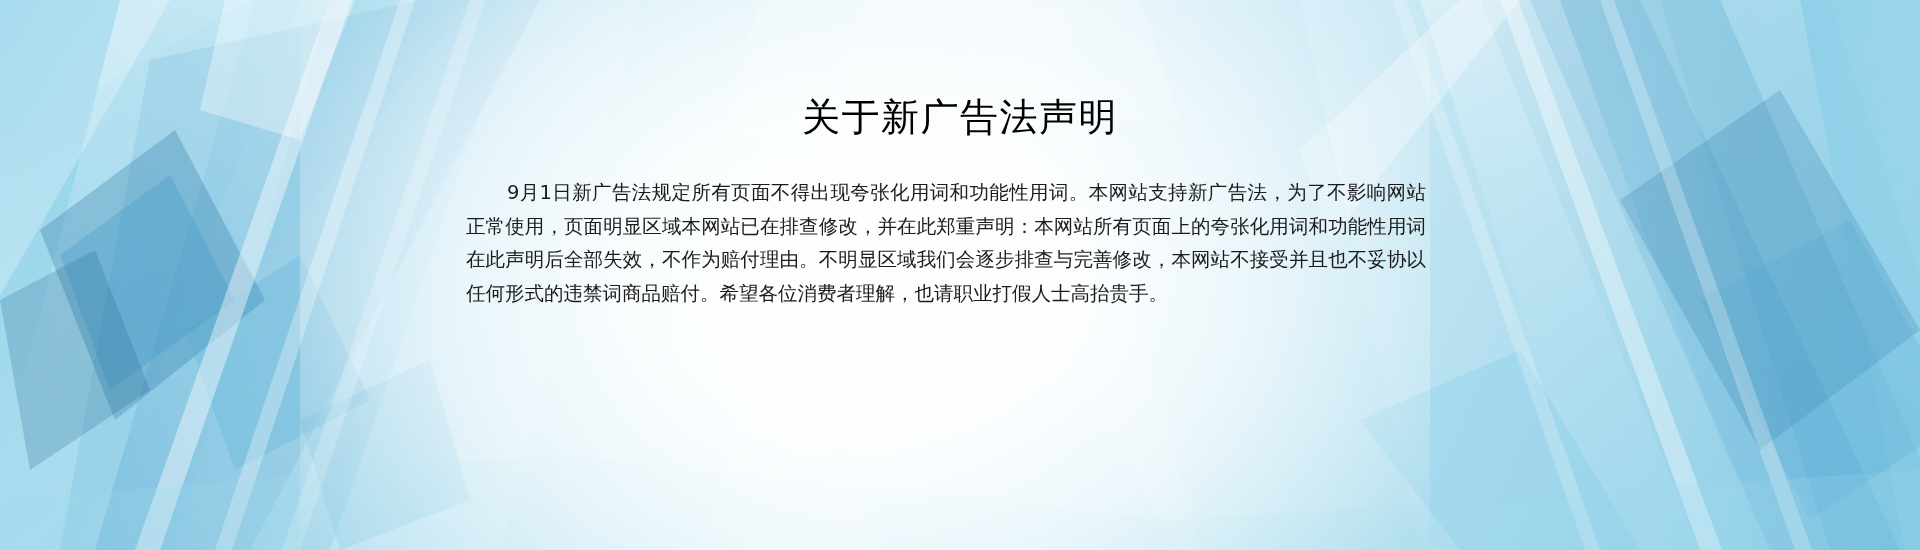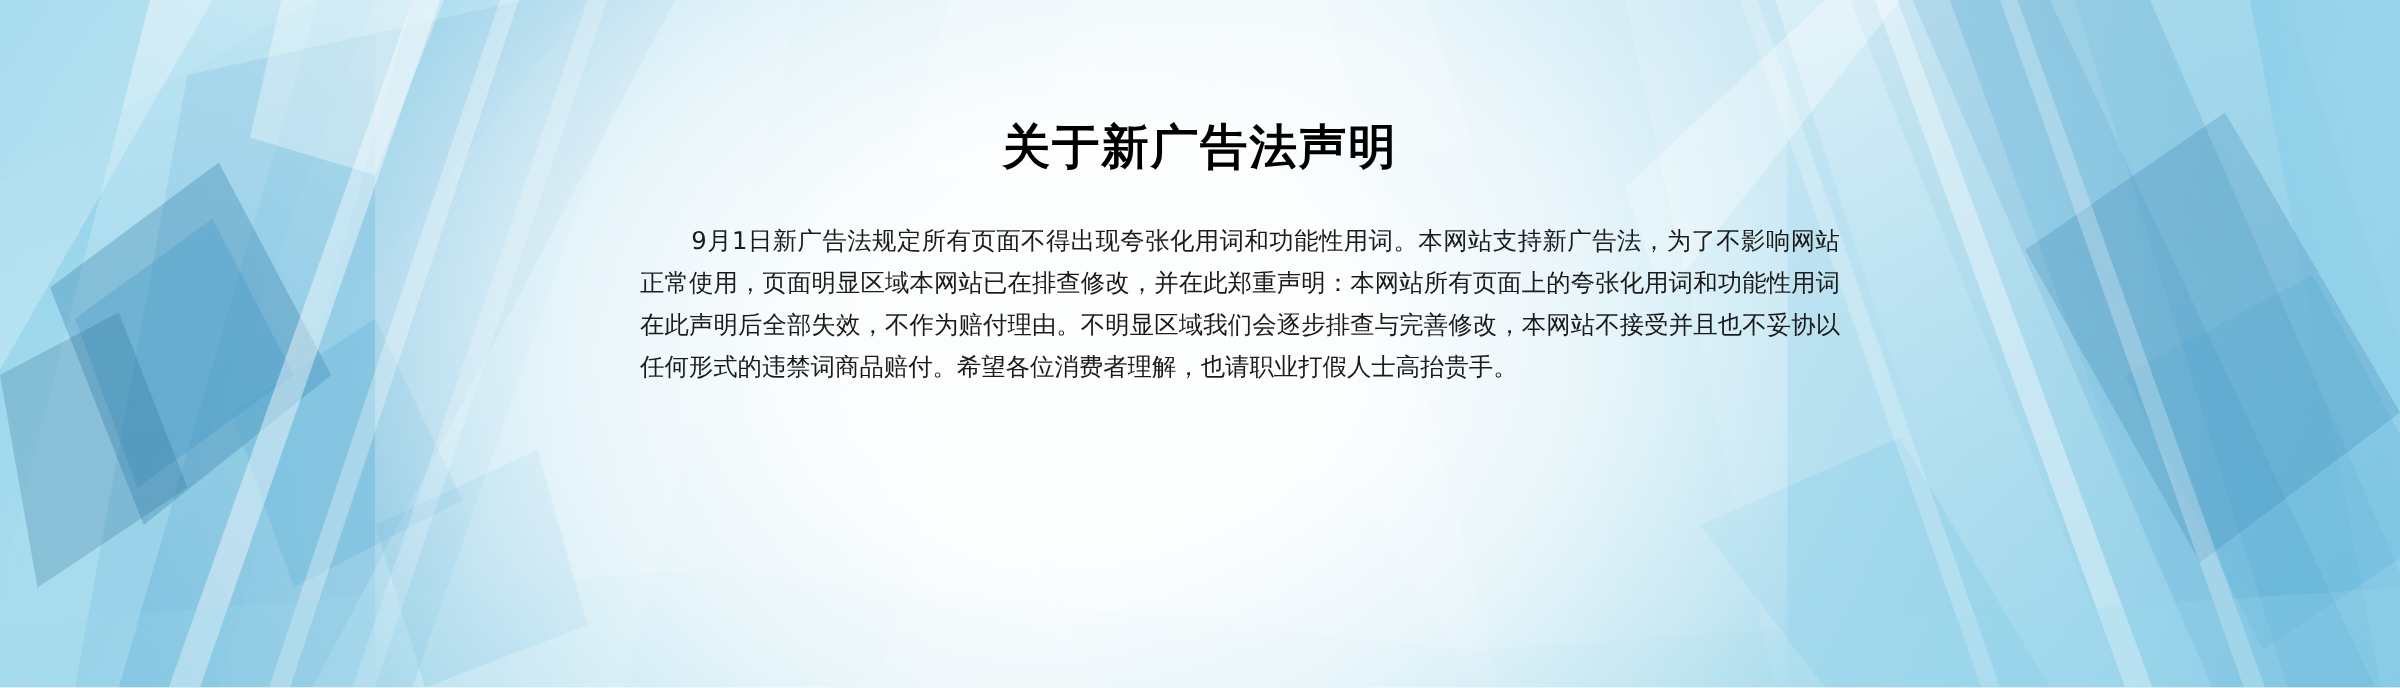--- a/index.html
+++ b/index.html
@@ -60,28 +60,28 @@
     width: 1920px;
     height: 550px;
   }
   #title {
     position: absolute;
     left: 0;
     top: 92px;
     width: 1920px;
     text-align: center;
     font-size: 38px;
-    font-weight: bold;
+    font-weight: normal;
     letter-spacing: 1.5px;
     color: #000000;
     font-family: "DejaVu Sans", "Liberation Sans", sans-serif;
   }
   #body-text {
     position: absolute;
-    left: 512px;
+    left: 466px;
     top: 176px;
     width: 960px;
     color: #1b1b1b;
     font-size: 19.5px;
     line-height: 33.5px;
     text-align: justify;
     text-justify: inter-character;
     font-family: "DejaVu Sans", "Liberation Sans", sans-serif;
   }
   #body-text p {

